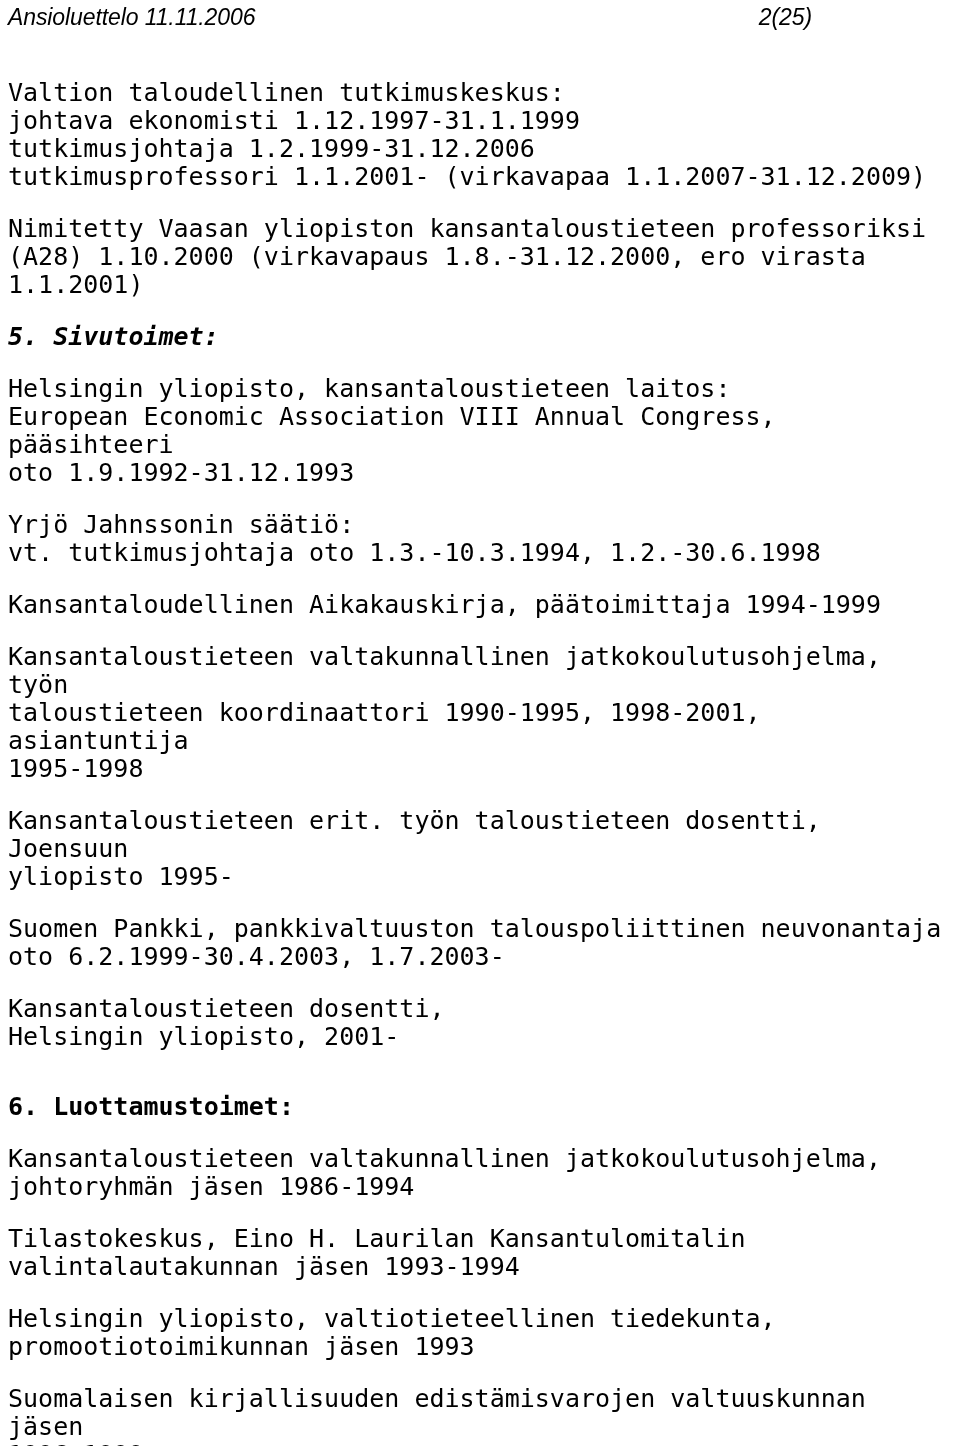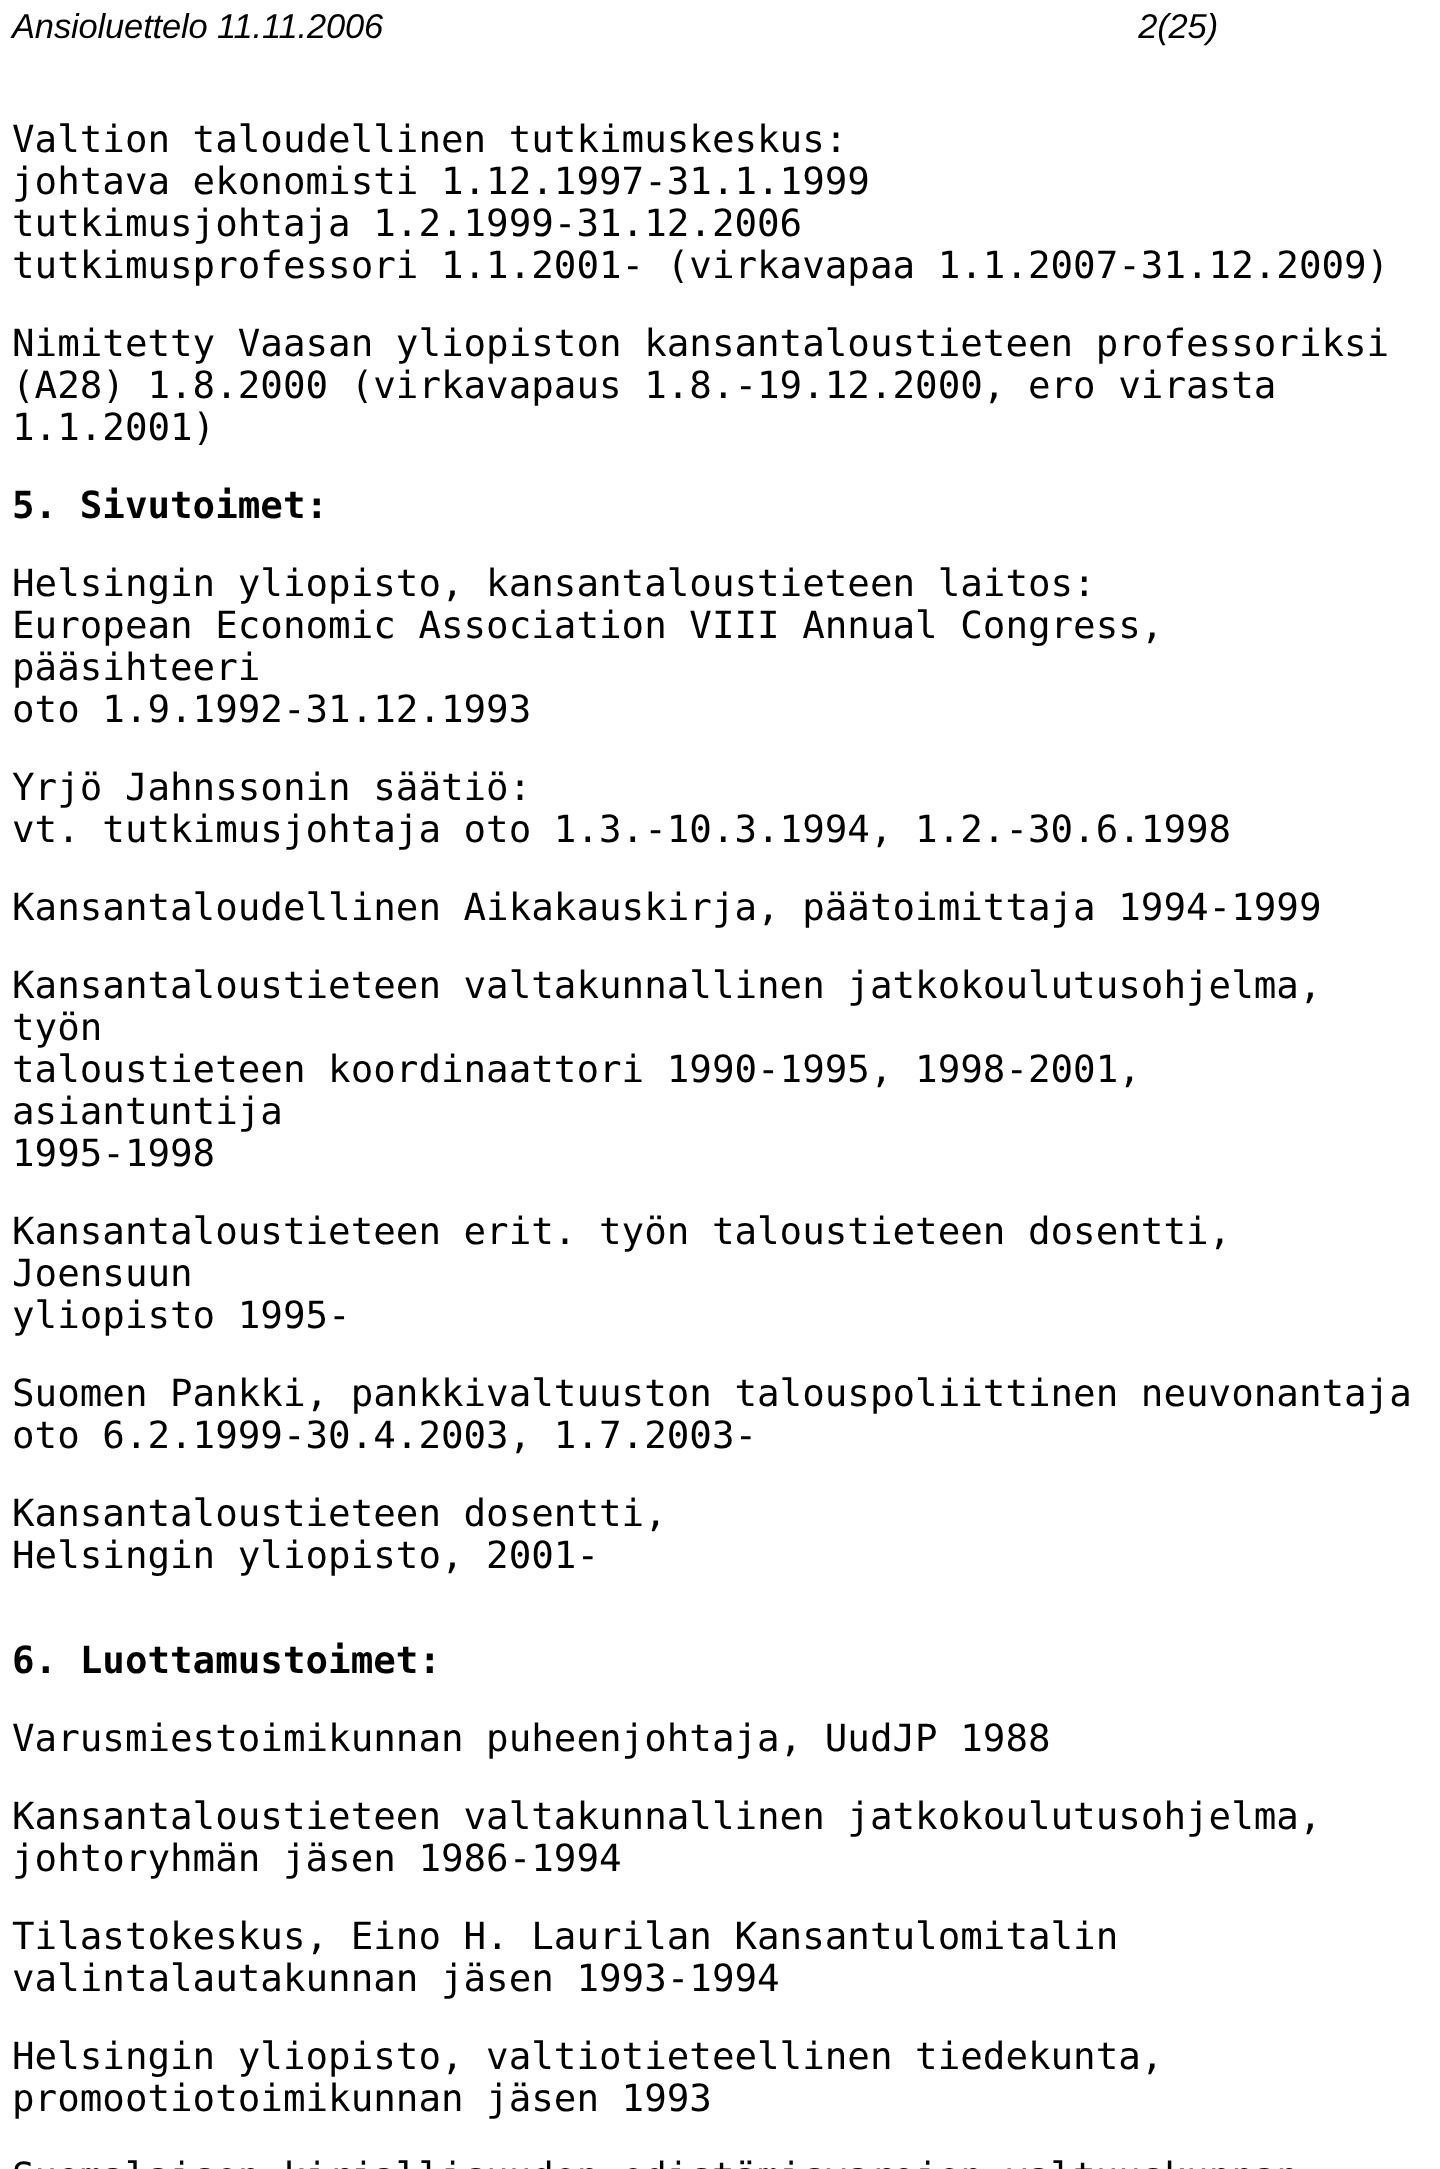--- a/index.html
+++ b/index.html
@@ -63,59 +63,58 @@
     margin: 0 0 24px 0;
   }
   .block:last-child { margin-bottom: 0; }
 
   .heading {
     white-space: pre-wrap;
     margin: 0 0 24px 0;
     font-weight: 700;
   }
   
-  .heading.spaced-top { margin-top: 24px; }
+  .heading.spaced-top { margin-top: 24px; font-style: italic; }
   .heading.spaced-top-lg { margin-top: 42px; }
 </style>
 </head>
 <body>
 
 <div class="page">
 
   <div class="page-header">
     <span class="header-title">Ansioluettelo 11.11.2006</span>
     <span class="header-pageno">2(25)</span>
   </div>
 
   <div class="body-col" id="body-col">
       <div class="block">Valtion taloudellinen tutkimuskeskus:
 johtava ekonomisti 1.12.1997-31.1.1999
 tutkimusjohtaja 1.2.1999-31.12.2006
 tutkimusprofessori 1.1.2001- (virkavapaa 1.1.2007-31.12.2009)</div>
       <div class="block">Nimitetty Vaasan yliopiston kansantaloustieteen professoriksi
-(A28) 1.8.2000 (virkavapaus 1.8.-19.12.2000, ero virasta
+(A28) 1.10.2000 (virkavapaus 1.8.-31.12.2000, ero virasta
 1.1.2001)</div>
       <div class="heading spaced-top">5. Sivutoimet:</div>
       <div class="block">Helsingin yliopisto, kansantaloustieteen laitos:
 European Economic Association VIII Annual Congress, pääsihteeri
 oto 1.9.1992-31.12.1993</div>
       <div class="block">Yrjö Jahnssonin säätiö:
 vt. tutkimusjohtaja oto 1.3.-10.3.1994, 1.2.-30.6.1998</div>
       <div class="block">Kansantaloudellinen Aikakauskirja, päätoimittaja 1994-1999</div>
       <div class="block">Kansantaloustieteen valtakunnallinen jatkokoulutusohjelma, työn
 taloustieteen koordinaattori 1990-1995, 1998-2001, asiantuntija
 1995-1998</div>
       <div class="block">Kansantaloustieteen erit. työn taloustieteen dosentti, Joensuun
 yliopisto 1995-</div>
       <div class="block">Suomen Pankki, pankkivaltuuston talouspoliittinen neuvonantaja
 oto 6.2.1999-30.4.2003, 1.7.2003-</div>
       <div class="block">Kansantaloustieteen dosentti,
 Helsingin yliopisto, 2001-</div>
       <div class="heading spaced-top-lg">6. Luottamustoimet:</div>
-      <div class="block">Varusmiestoimikunnan puheenjohtaja, UudJP 1988</div>
       <div class="block">Kansantaloustieteen valtakunnallinen jatkokoulutusohjelma,
 johtoryhmän jäsen 1986-1994</div>
       <div class="block">Tilastokeskus, Eino H. Laurilan Kansantulomitalin
 valintalautakunnan jäsen 1993-1994</div>
       <div class="block">Helsingin yliopisto, valtiotieteellinen tiedekunta,
 promootiotoimikunnan jäsen 1993</div>
       <div class="block">Suomalaisen kirjallisuuden edistämisvarojen valtuuskunnan jäsen
 1996-1999</div>
     </div>
 

